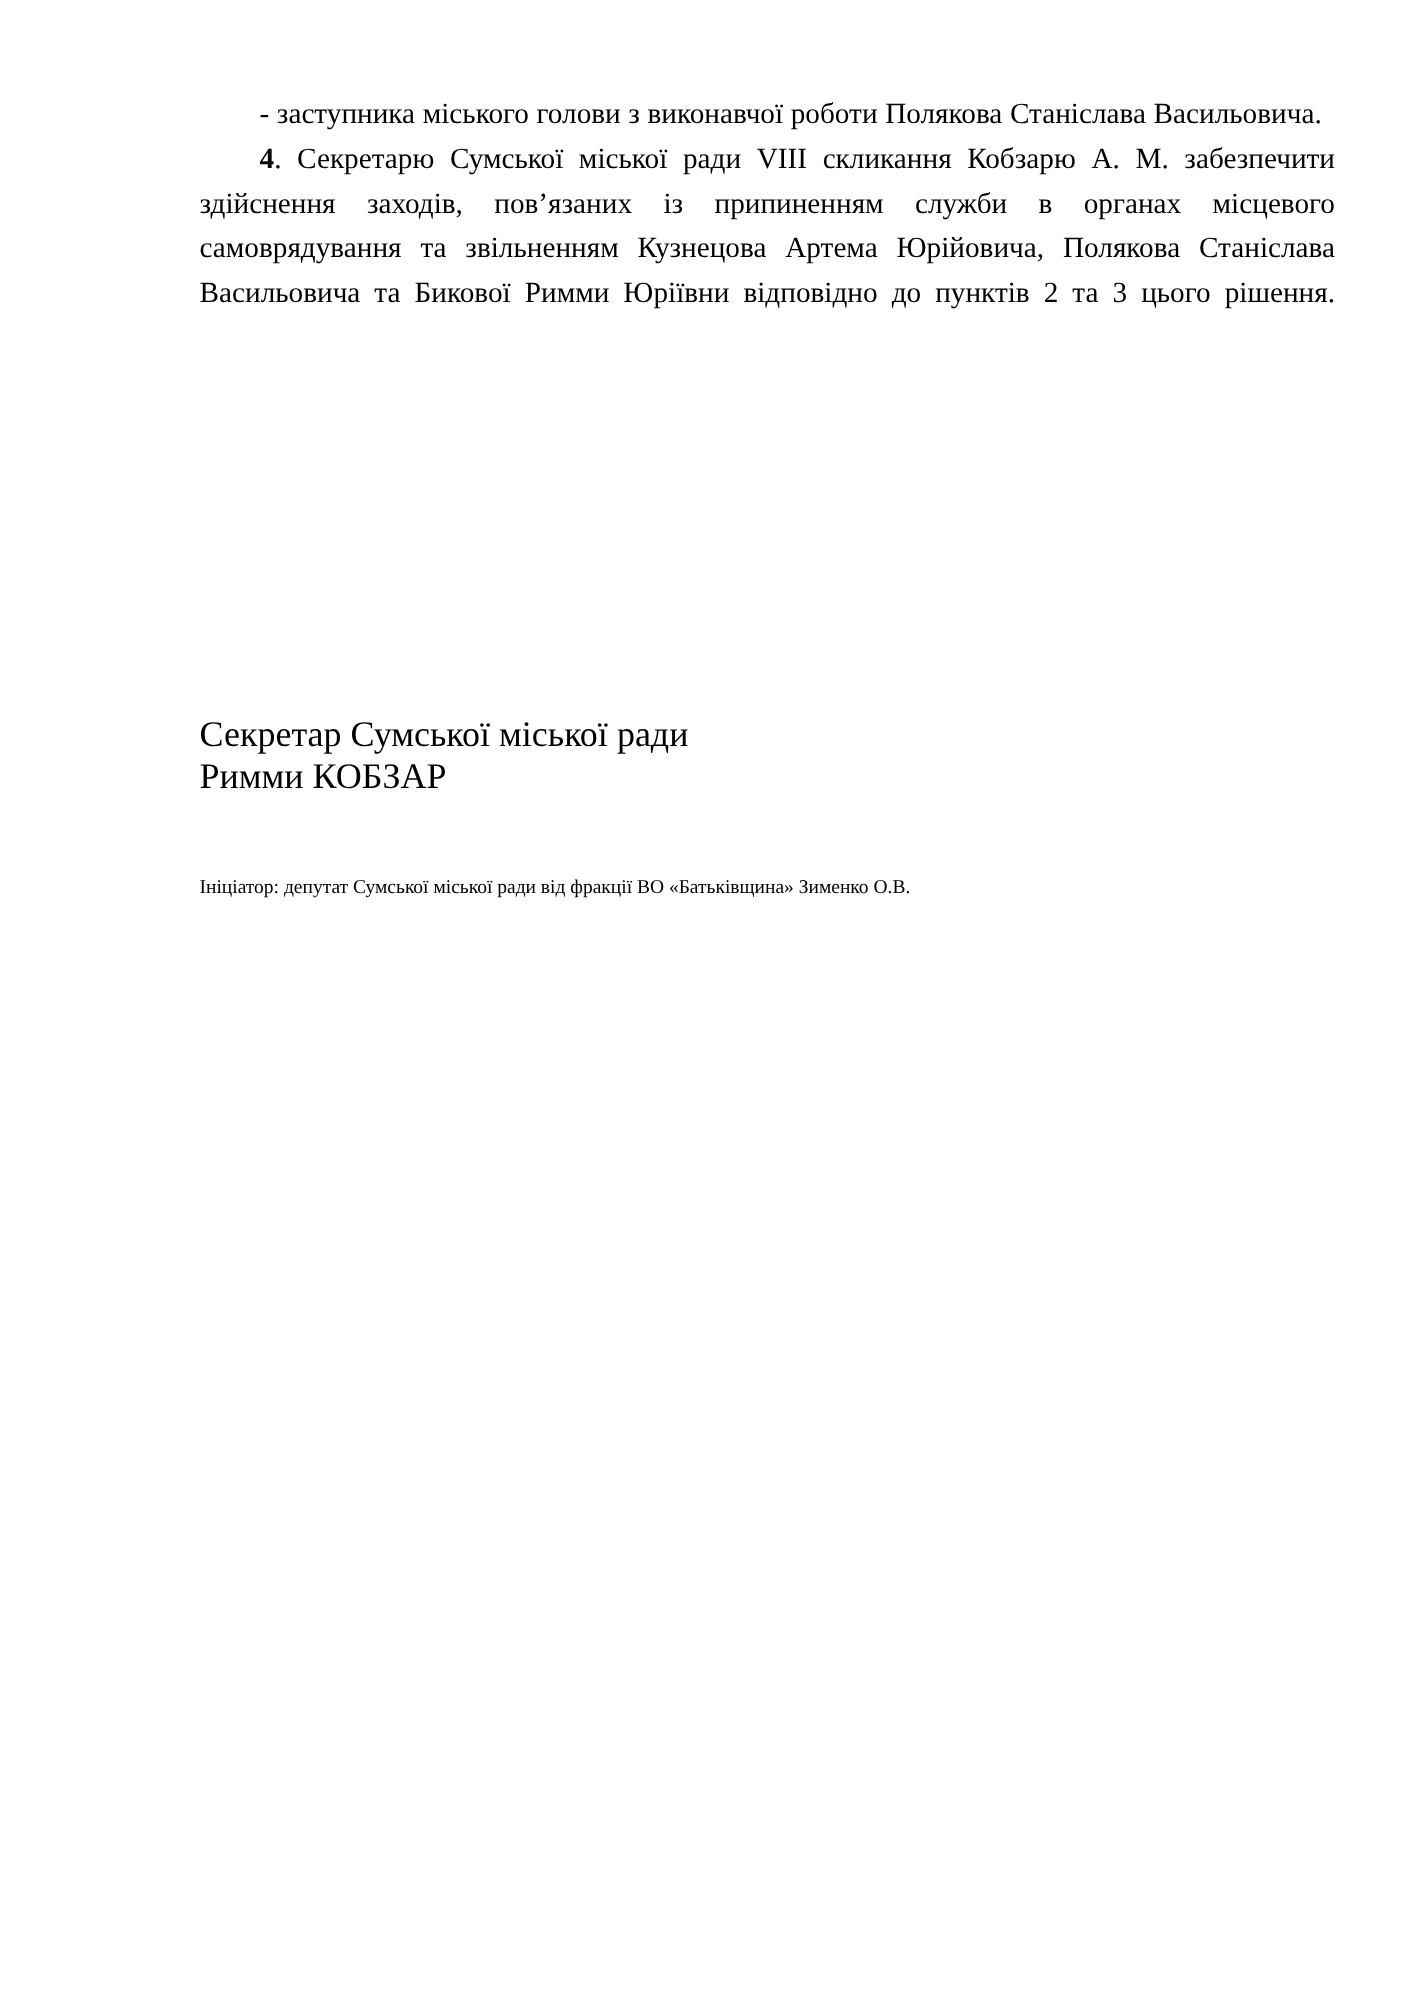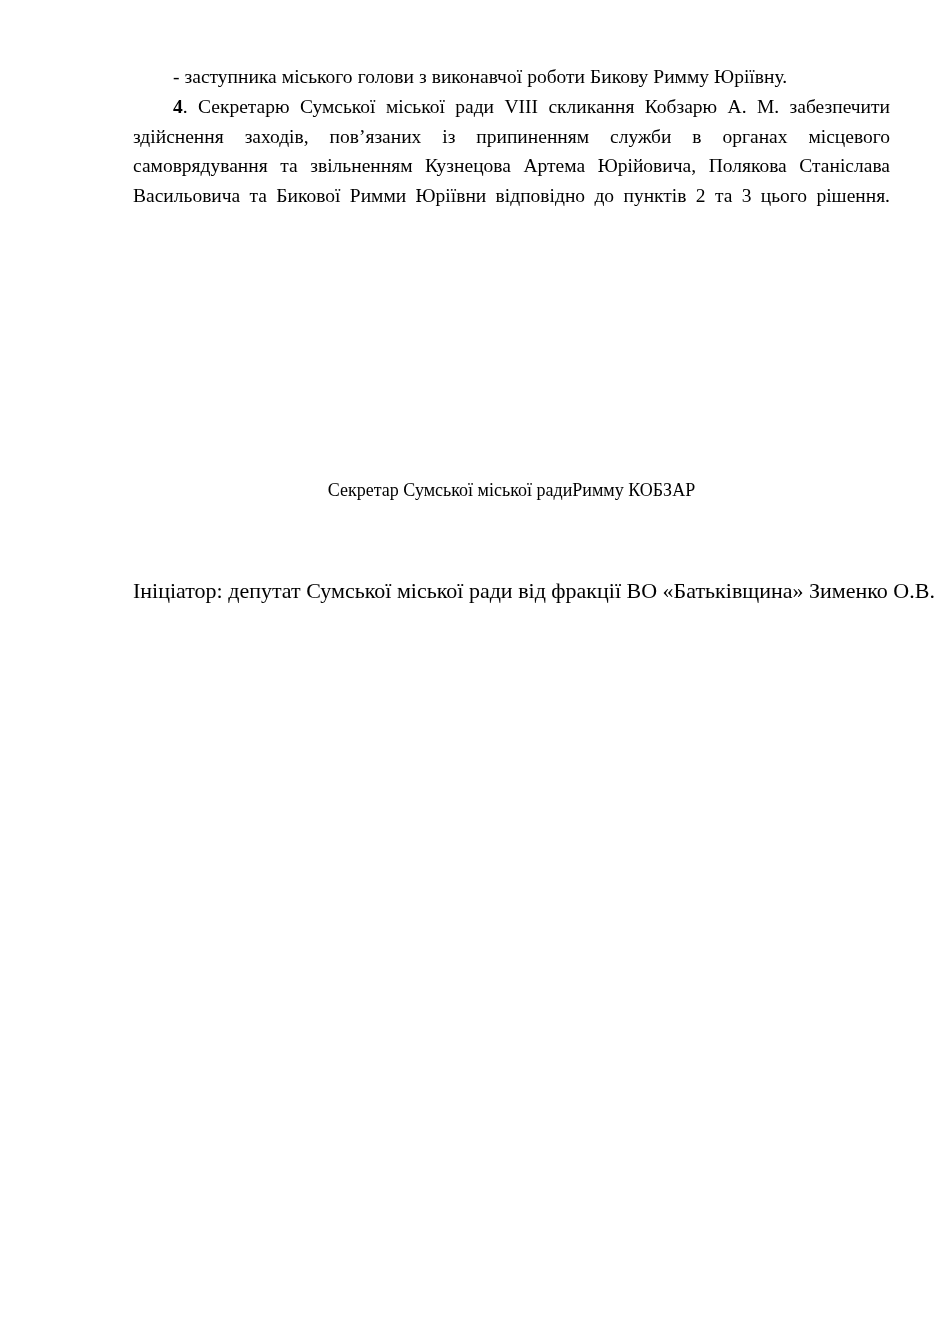--- a/index.html
+++ b/index.html
@@ -57,59 +57,60 @@
     font-weight: bold;
   }
 
   
   .signature-row {
     position: absolute;
     left: 133px;
     top: 476px;
     width: 757px;
     display: flex;
-    justify-content: center;
+    justify-content: flex-start;
     align-items: baseline;
-    font-size: 18px;
+    font-size: 24px;
     line-height: 28px;
+    flex-direction: column;
   }
 
   .signature-left,
   .signature-right {
     white-space: nowrap;
   }
 
   
   .initiator {
     position: absolute;
     left: 133px;
     top: 580px;
     width: 757px;
-    font-size: 22px;
+    font-size: 13px;
     line-height: 22px;
     text-align: left;
     white-space: nowrap;
   }
 </style>
 </head>
 <body>
 
 <div class="page">
 
   <div class="doc-body">
 
+    <p class="para no-justify"><span>- заступника міського голови з виконавчої роботи Полякова Станіслава Васильовича.</span></p>
 
-    <p class="para no-justify"><span>- заступника міського голови з виконавчої роботи Бикову Римму Юріївну.</span></p>
 
     <p class="para"><span class="num">4</span><span>. Секретарю Сумської міської ради VIII скликання Кобзарю А. М. забезпечити здійснення заходів, пов’язаних із припиненням служби в органах місцевого самоврядування та звільненням Кузнецова Артема Юрійовича, Полякова Станіслава Васильовича та Бикової Римми Юріївни відповідно до пунктів 2 та 3 цього рішення.</span></p>
 
 
 
   </div>
 
   <div class="signature-row">
     <div class="signature-left">Секретар Сумської міської ради</div>
-    <div class="signature-right">Римму КОБЗАР</div>
+    <div class="signature-right">Римми КОБЗАР</div>
   </div>
 
   <div class="initiator">Ініціатор: депутат Сумської міської ради від фракції ВО «Батьківщина» Зименко О.В.</div>
 
 </div>
 
 </body></html>

